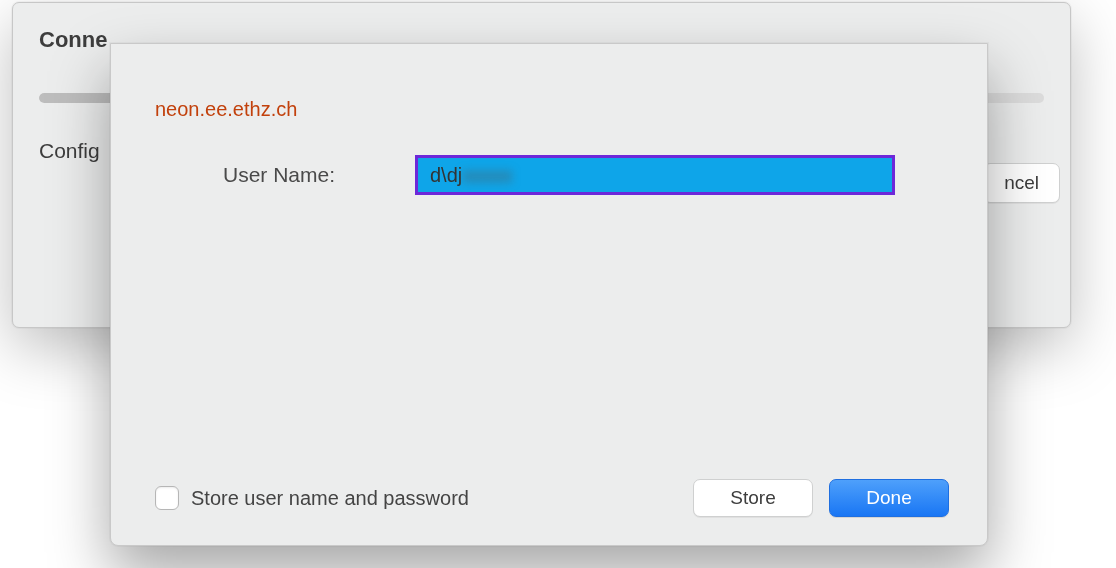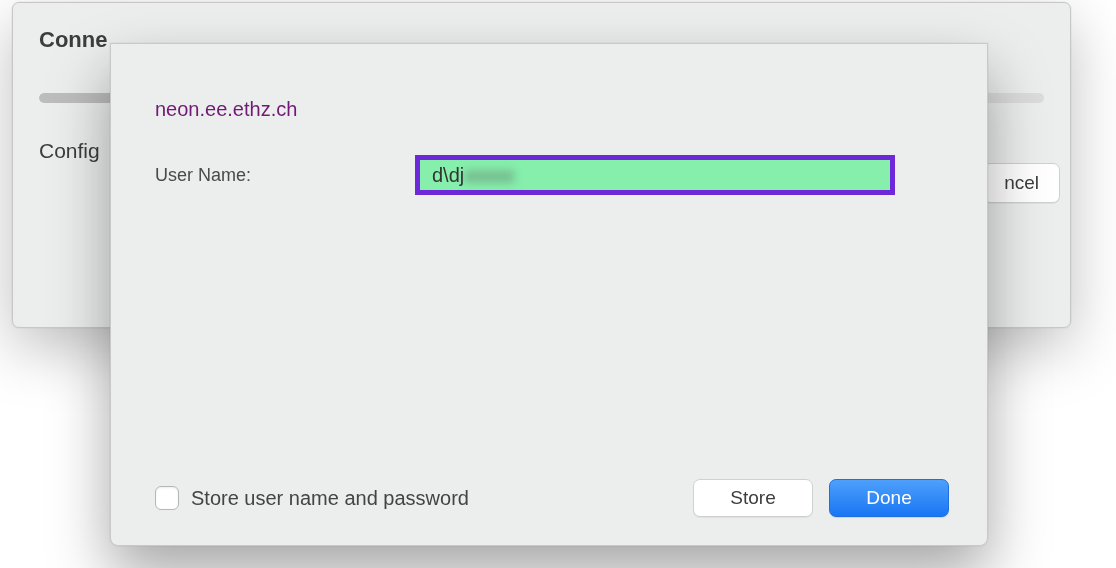--- a/index.html
+++ b/index.html
@@ -117,43 +117,43 @@
       padding: 40px 44px 28px 44px;
     }
     .sheet-title {
       font-size: 22px;
       font-weight: 700;
       color: #3a3a3a;
     }
     .sheet-sub {
       margin-top: 14px;
       font-size: 20px;
-      color: #701a75;
+      color: #c2410c;
     }
 
     .form {
       margin-top: 34px;
     }
     .row {
       display: flex;
       align-items: center;
       margin-bottom: 18px;
     }
     .row label {
       width: 260px;
-      text-align: left;
-      font-size: 18px;
+      text-align: center;
+      font-size: 21px;
       color: #4a4a4a;
       padding-right: 12px;
     }
     .text-input {
       width: 480px;
       height: 40px;
-      border: 5px solid #6d28d9;
-      background: #86efac;
+      border: 3px solid #6d28d9;
+      background: #0ea5e9;
       font-size: 20px;
       padding: 0 12px;
       color: #333;
     }
     .focus-ring {
       display:inline-block;
       border-radius: 4px;
       padding: 4px;
       box-shadow: 0 0 0 4px #8dbdf0;
       background:#8dbdf0;

